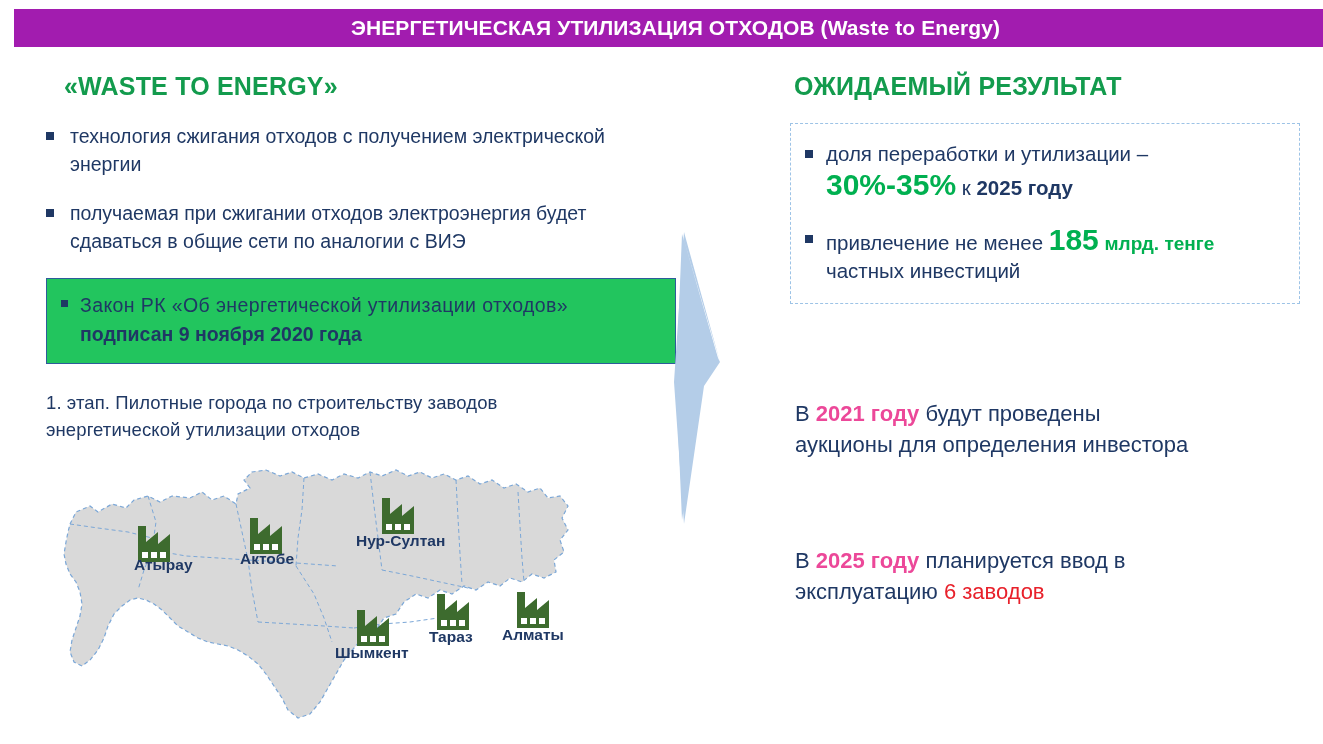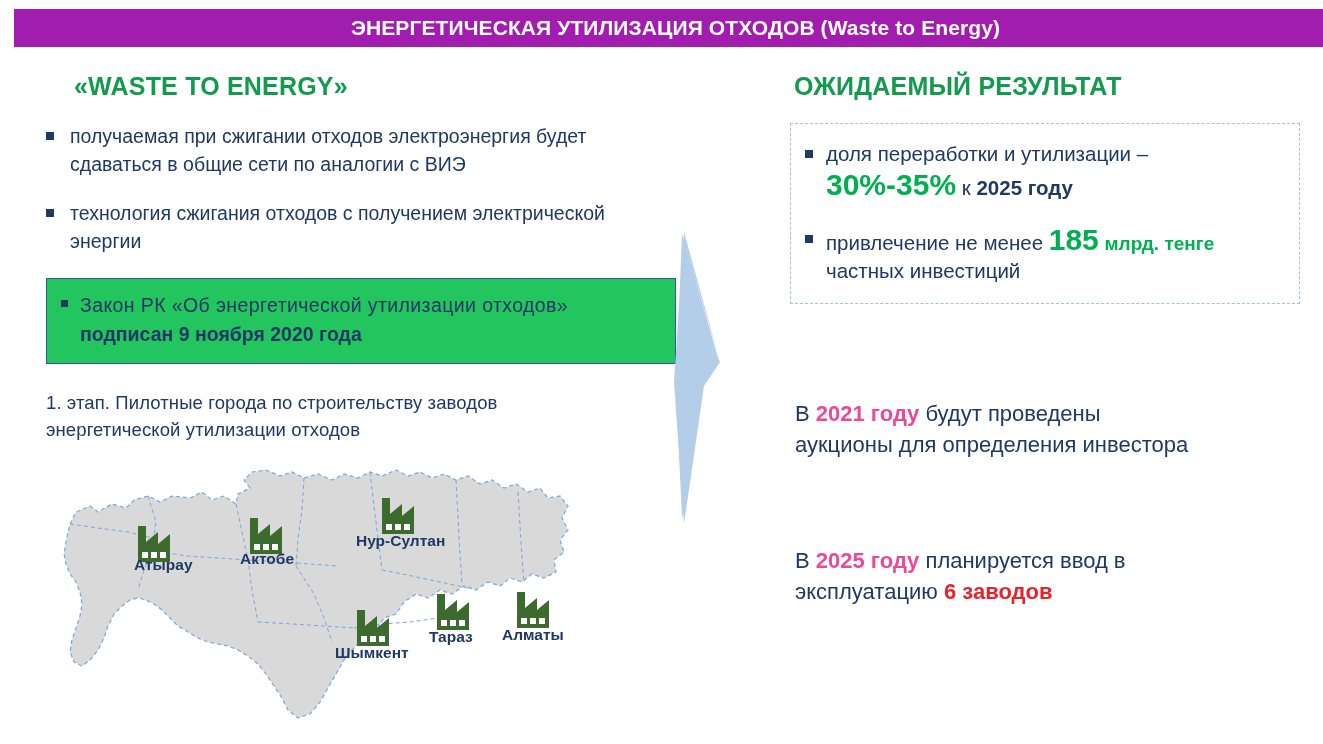--- a/index.html
+++ b/index.html
@@ -41,21 +41,21 @@
   .left-col {
     position: absolute;
     left: 46px;
     top: 72px;
     width: 630px;
   }
   .section-heading {
     color: #139B4D;
     font-size: 25px;
     font-weight: bold;
-    margin: 0 0 22px 28px;
+    margin: 0 0 22px 18px;
     letter-spacing: 0.2px;
   }
   .bullet-row {
     display: flex;
     align-items: flex-start;
     margin-bottom: 22px;
   }
   .bullet-sq {
     width: 8px;
     height: 8px;
@@ -162,46 +162,46 @@
     font-size: 19px;
   }
 
   .note-block {
     font-size: 22px;
     line-height: 1.42;
     color: #1F3864;
   }
   .note-1 { position: absolute; left: 795px; top: 398px; width: 520px; }
   .note-2 { position: absolute; left: 795px; top: 545px; width: 520px; }
-  .red-bold { color:#E8212B; font-weight: bold; }
+  .red-bold { color:#E8212B; font-weight: normal; }
 </style>
 </head>
 <body>
 
 <div class="header-bar">
   <div class="header-title">ЭНЕРГЕТИЧЕСКАЯ УТИЛИЗАЦИЯ ОТХОДОВ (Waste to Energy)</div>
 </div>
 
 <div class="left-col">
 
   <div class="section-heading">«WASTE TO ENERGY»</div>
+
+  <div class="bullet-row">
+    <div class="bullet-sq"></div>
+    <div class="bullet-text">
+      <span class="just-line">технология сжигания отходов с получением</span>
+      <span>электрической энергии</span>
+    </div>
+  </div>
 
   <div class="bullet-row">
     <div class="bullet-sq"></div>
     <div class="bullet-text">
       <span>получаемая при сжигании отходов электроэнергия будет</span>
       <span>сдаваться в общие сети по аналогии с ВИЭ</span>
-    </div>
-  </div>
-
-  <div class="bullet-row">
-    <div class="bullet-sq"></div>
-    <div class="bullet-text">
-      <span class="just-line">технология сжигания отходов с получением</span>
-      <span>электрической энергии</span>
     </div>
   </div>
 
   <div class="law-box">
     <div class="bullet-row">
       <div class="bullet-sq"></div>
       <div class="bullet-text">
         <span class="law-line1">Закон РК «Об энергетической утилизации отходов»</span>
         <span class="law-line2">подписан 9 ноября 2020 года</span>
       </div>

